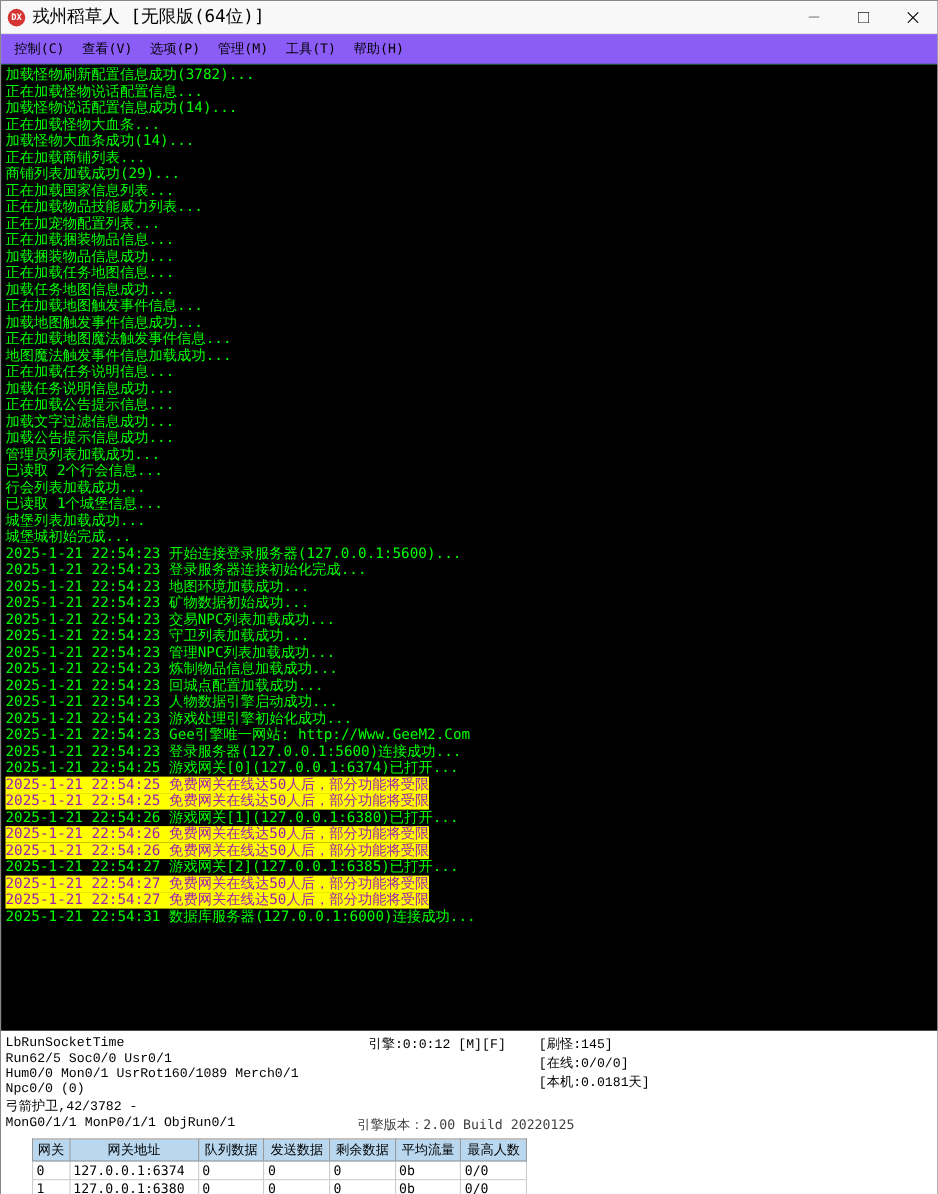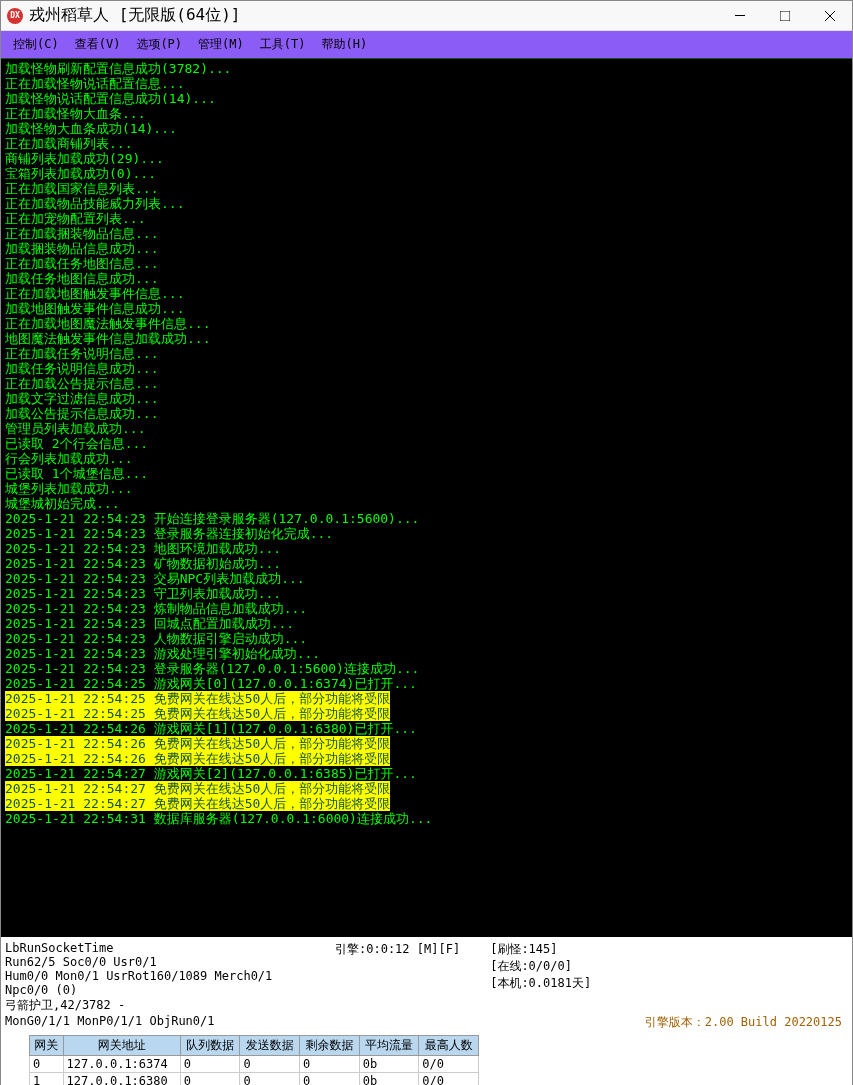--- a/index.html
+++ b/index.html
@@ -10,25 +10,25 @@
 .title { flex: 1; font-size: 16px; }
 .winbtns { display: flex; }
 .winbtn { width: 45px; height: 30px; display: flex; align-items: center; justify-content: center; cursor: pointer; }
 .menubar { display: flex; background: #8b5cf6; padding: 2px 4px; border-bottom: 1px solid #14532d; }
 .menuitem { padding: 3px 8px; cursor: pointer; font-size: 12px; }
 .console { background: #000; color: #00ff00; font-family: "SimSun", "NSimSun", monospace; font-size: 13px; height: 878px; overflow-y: scroll; padding: 2px 4px; line-height: 15px; position: relative; }
 .console::-webkit-scrollbar { width: 17px; }
 .console::-webkit-scrollbar-track { background: #f0f0f0; }
 .console::-webkit-scrollbar-thumb { background: #c0c0c0; border: 1px solid #a0a0a0; }
 .logline { white-space: pre; }
-.hl { background: #ffff00; color: #14532d; }
+.hl { background: #ffff00; color: #a21caf; }
 .panels { background: #fff; padding: 4px; font-family: "SimSun", monospace; font-size: 12px; }
 .info-row { display: flex; }
-.info-col { margin-right: 30px; }
-.engine-ver { text-align: right; color: #a16207; padding-right: 6px; }
+.info-col { margin-right: 30px; font-family: Liberation Mono, monospace; }
+.engine-ver { text-align: center; color: #404040; padding-right: 6px; }
 .grid { border-collapse: collapse; margin-top: 4px; width: 450px; }
 .grid th { background: #b9d8f0; border: 1px solid #999; padding: 1px 3px; font-weight: normal; font-size: 12px; }
 .grid td { border: 1px solid #ccc; padding: 1px 3px; font-size: 12px; }
 .bottom-wrap { display: flex; margin-left: 24px; }
 .grid-wrap { overflow-y: scroll; height: 70px; flex: 0 0 466px; }
 .grid-wrap::-webkit-scrollbar { width: 17px; }
 .grid-wrap::-webkit-scrollbar-track { background: #f0f0f0; }
 .grid-wrap::-webkit-scrollbar-thumb { background: #c0c0c0; }
 </style>
 </head>
@@ -65,21 +65,20 @@
     <div class="menuitem">帮助(H)</div>
   </div>
   <div class="console" id="console">
       <div class="logline">加载怪物刷新配置信息成功(3782)...</div>
       <div class="logline">正在加载怪物说话配置信息...</div>
       <div class="logline">加载怪物说话配置信息成功(14)...</div>
       <div class="logline">正在加载怪物大血条...</div>
       <div class="logline">加载怪物大血条成功(14)...</div>
       <div class="logline">正在加载商铺列表...</div>
       <div class="logline">商铺列表加载成功(29)...</div>
-      <div class="logline">宝箱列表加载成功(0)...</div>
       <div class="logline">正在加载国家信息列表...</div>
       <div class="logline">正在加载物品技能威力列表...</div>
       <div class="logline">正在加宠物配置列表...</div>
       <div class="logline">正在加载捆装物品信息...</div>
       <div class="logline">加载捆装物品信息成功...</div>
       <div class="logline">正在加载任务地图信息...</div>
       <div class="logline">加载任务地图信息成功...</div>
       <div class="logline">正在加载地图触发事件信息...</div>
       <div class="logline">加载地图触发事件信息成功...</div>
       <div class="logline">正在加载地图魔法触发事件信息...</div>
@@ -94,24 +93,26 @@
       <div class="logline">行会列表加载成功...</div>
       <div class="logline">已读取 1个城堡信息...</div>
       <div class="logline">城堡列表加载成功...</div>
       <div class="logline">城堡城初始完成...</div>
       <div class="logline">2025-1-21 22:54:23 开始连接登录服务器(127.0.0.1:5600)...</div>
       <div class="logline">2025-1-21 22:54:23 登录服务器连接初始化完成...</div>
       <div class="logline">2025-1-21 22:54:23 地图环境加载成功...</div>
       <div class="logline">2025-1-21 22:54:23 矿物数据初始成功...</div>
       <div class="logline">2025-1-21 22:54:23 交易NPC列表加载成功...</div>
       <div class="logline">2025-1-21 22:54:23 守卫列表加载成功...</div>
+      <div class="logline">2025-1-21 22:54:23 管理NPC列表加载成功...</div>
       <div class="logline">2025-1-21 22:54:23 炼制物品信息加载成功...</div>
       <div class="logline">2025-1-21 22:54:23 回城点配置加载成功...</div>
       <div class="logline">2025-1-21 22:54:23 人物数据引擎启动成功...</div>
       <div class="logline">2025-1-21 22:54:23 游戏处理引擎初始化成功...</div>
+      <div class="logline">2025-1-21 22:54:23 Gee引擎唯一网站: http://Www.GeeM2.Com</div>
       <div class="logline">2025-1-21 22:54:23 登录服务器(127.0.0.1:5600)连接成功...</div>
       <div class="logline">2025-1-21 22:54:25 游戏网关[0](127.0.0.1:6374)已打开...</div>
       <div class="logline"><span class="hl">2025-1-21 22:54:25 免费网关在线达50人后，部分功能将受限</span></div>
       <div class="logline"><span class="hl">2025-1-21 22:54:25 免费网关在线达50人后，部分功能将受限</span></div>
       <div class="logline">2025-1-21 22:54:26 游戏网关[1](127.0.0.1:6380)已打开...</div>
       <div class="logline"><span class="hl">2025-1-21 22:54:26 免费网关在线达50人后，部分功能将受限</span></div>
       <div class="logline"><span class="hl">2025-1-21 22:54:26 免费网关在线达50人后，部分功能将受限</span></div>
       <div class="logline">2025-1-21 22:54:27 游戏网关[2](127.0.0.1:6385)已打开...</div>
       <div class="logline"><span class="hl">2025-1-21 22:54:27 免费网关在线达50人后，部分功能将受限</span></div>
       <div class="logline"><span class="hl">2025-1-21 22:54:27 免费网关在线达50人后，部分功能将受限</span></div>

